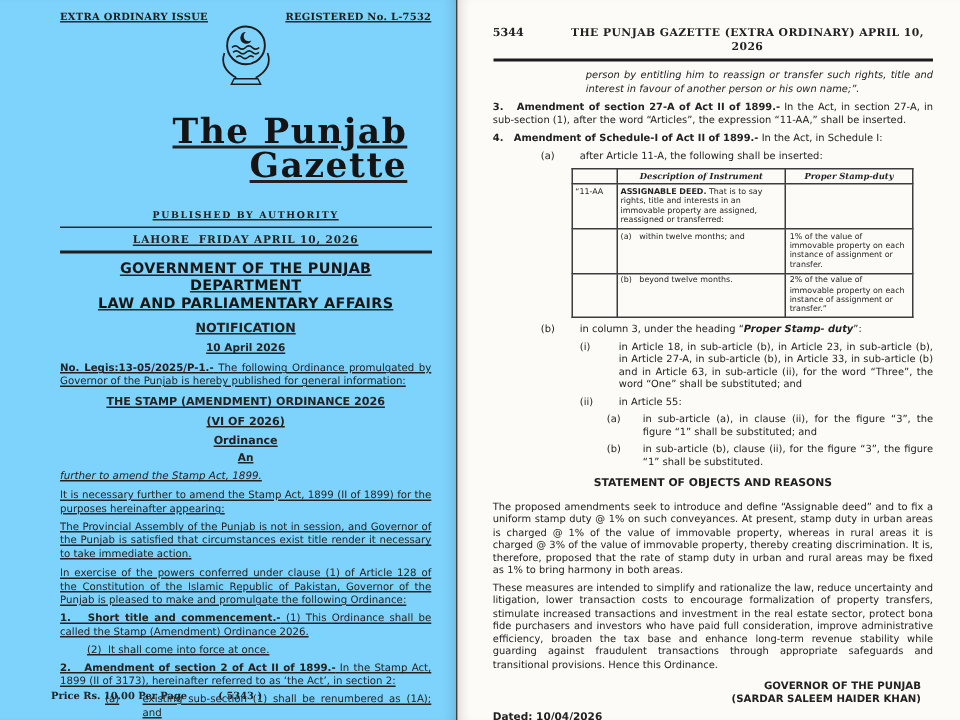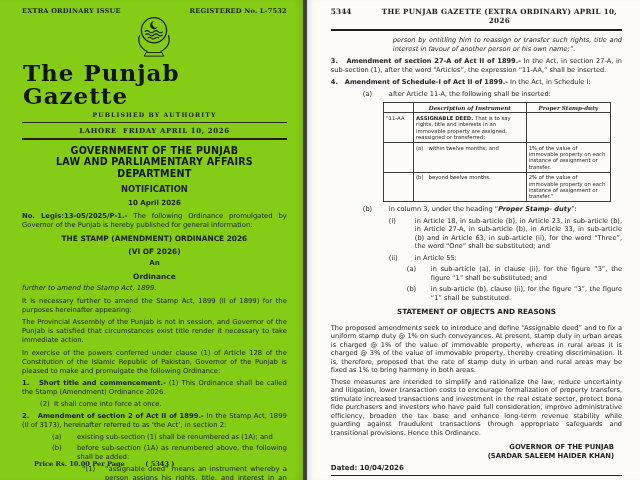--- a/index.html
+++ b/index.html
@@ -1,29 +1,29 @@
 <!DOCTYPE html>
 <html><head>
 <meta charset="utf-8">
 <style>
   html,body{margin:0;padding:0;background:#e9e7e2;}
   .spread{width:640px;height:480px;display:flex;overflow:hidden;
     font-family:"DejaVu Sans","Liberation Sans",sans-serif;color:#222;}
   .page{box-sizing:border-box;height:480px;position:relative;}
-  .page-left{width:320px;background:#84cc16;padding:7px 16px 20px 22px;
-    box-shadow:inset -7px 0 9px -7px rgba(0,0,0,.22);}
-  .page-right{width:356px;background:#fcfbf8;padding:8px 18px 6px 24px;
-    box-shadow:inset 7px 0 9px -7px rgba(0,0,0,.22);border-left:4px solid #404040;}
+  .page-left{width:320px;background:#7dd3fc;padding:7px 16px 20px 40px;
+    box-shadow:inset -7px 0 9px -7px rgba(0,0,0,.22);text-decoration:underline;}
+  .page-right{width:356px;background:#fcfbf8;padding:18px 18px 6px 24px;
+    box-shadow:inset 7px 0 9px -7px rgba(0,0,0,.22);border-left:1px solid #404040;}
 
   
   .mast-top{display:flex;justify-content:space-between;
     font-family:"DejaVu Serif","Liberation Serif",serif;font-weight:bold;
     font-size:6.6px;letter-spacing:.2px;color:#1b1b1b;}
   .emblem{text-align:center;margin-top:-4px;line-height:0;}
-  .mast-title{margin:1px;text-align:left;font-family:"DejaVu Serif","Liberation Serif",serif;
+  .mast-title{margin:16px;text-align:right;font-family:"DejaVu Serif","Liberation Serif",serif;
     font-weight:bold;font-size:23px;letter-spacing:1px;color:#141414;line-height:1.02;}
   .published{text-align:center;font-family:"DejaVu Serif","Liberation Serif",serif;
     font-weight:bold;font-size:6.2px;letter-spacing:1.1px;margin-top:2px;
     border-bottom:1px solid #2a2a2a;padding-bottom:3px;}
   .dateline{text-align:center;font-family:"DejaVu Serif","Liberation Serif",serif;
     font-weight:bold;font-size:7px;letter-spacing:.6px;padding:3px 0 3px 0;
     border-bottom:2.6px solid #1e1e1e;}
 
   
   .page-left{font-size:6.8px;line-height:9px;}
@@ -99,33 +99,33 @@
         <path d="M21 56 h22 l2.6 5 h-27.2 z" fill="none" stroke="#1c1c1c" stroke-width="1.3"></path>
       </svg>
     </div>
 
     <h1 class="mast-title">The Punjab Gazette</h1>
     <div class="published">PUBLISHED BY AUTHORITY</div>
     <div class="dateline">LAHORE&nbsp; FRIDAY APRIL 10, 2026</div>
 
     <h2 class="govt">
       <div>GOVERNMENT OF THE PUNJAB</div>
+      <div>DEPARTMENT</div>
       <div>LAW AND PARLIAMENTARY AFFAIRS</div>
-      <div>DEPARTMENT</div>
     </h2>
 
     <h3 class="notif">NOTIFICATION</h3>
     <div class="notif-date">10 April 2026</div>
 
     <p class="para"><b>No.&nbsp;Legis:13-05/2025/P-1.-</b> <span>The following Ordinance promulgated by Governor of the Punjab is hereby published for general information:</span></p>
 
     <div class="c-bold">THE STAMP (AMENDMENT) ORDINANCE 2026</div>
     <div class="c-bold">(VI OF 2026)</div>
+    <div class="c-bold">Ordinance</div>
     <div class="c-bold sm">An</div>
-    <div class="c-bold">Ordinance</div>
     <div class="c-italic">further to amend the Stamp Act, 1899.</div>
 
     <p class="para">It is necessary further to amend the Stamp Act, 1899 (II of 1899) for the purposes hereinafter appearing:</p>
     <p class="para">The Provincial Assembly of the Punjab is not in session, and Governor of the Punjab is satisfied that circumstances exist title render it necessary to take immediate action.</p>
     <p class="para">In exercise of the powers conferred under clause (1) of Article 128 of the Constitution of the Islamic Republic of Pakistan, Governor of the Punjab is pleased to make and promulgate the following Ordinance:</p>
 
     <p class="para"><b>1.&nbsp;&nbsp;&nbsp;Short title and commencement.-</b> <span>(1) This Ordinance shall be called the Stamp (Amendment) Ordinance 2026.</span></p>
     <p class="para indent1">(2)&nbsp; It shall come into force at once.</p>
 
     <p class="para"><b>2.&nbsp;&nbsp;&nbsp;Amendment of section 2 of Act II of 1899.-</b> <span>In the Stamp Act, 1899 (II of 3173), hereinafter referred to as ‘the Act’, in section 2:</span></p>

